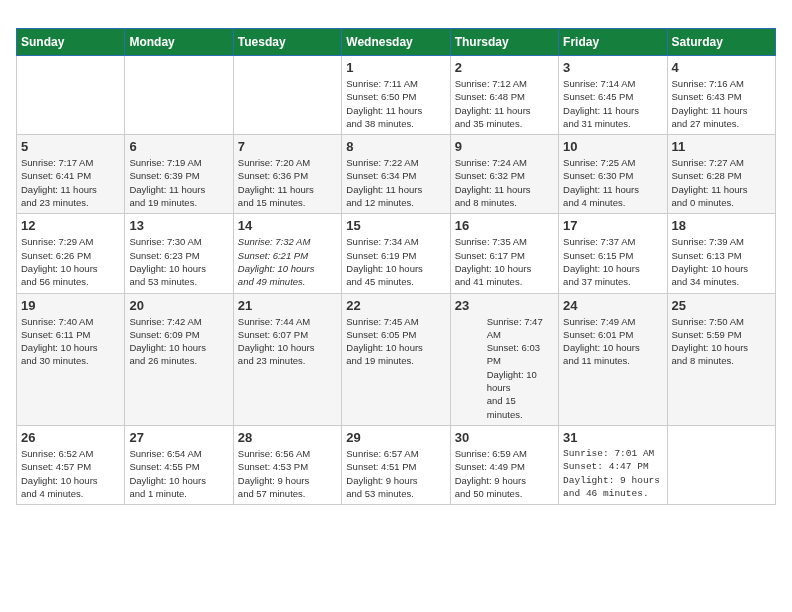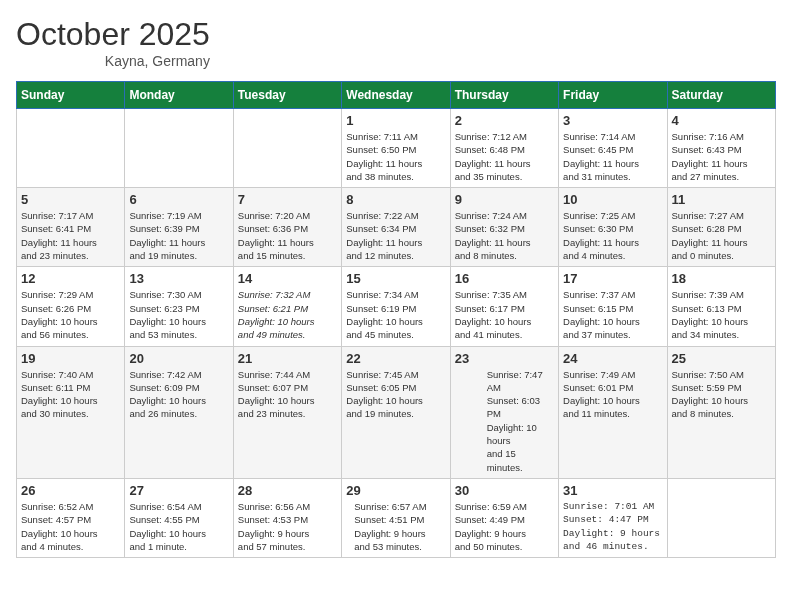--- a/index.html
+++ b/index.html
@@ -81,24 +81,20 @@
       line-height: 1.4;
     }
     .empty-cell {
       background: #f9f9f9;
     }
   </style>
 </head>
 <body>
 
 <div class="header-section">
-  <div class="title-section">
-    <div class="month-title">October 2025</div>
-    <div class="location">Kayna, Germany</div>
-  </div>
 </div>
 
 <table class="calendar">
   <thead>
     <tr id="weekday-header">
         <th>Sunday</th>
         <th>Monday</th>
         <th>Tuesday</th>
         <th>Wednesday</th>
         <th>Thursday</th>
@@ -310,21 +306,21 @@
         </td>
         <td>
           <div class="day-number">28</div>
           <div class="day-info" style="white-space: pre-line;">Sunrise: 6:56 AM
 Sunset: 4:53 PM
 Daylight: 9 hours
 and 57 minutes.</div>
         </td>
         <td>
           <div class="day-number">29</div>
-          <div class="day-info" style="white-space: pre-line; margin-left: 8px;">Sunrise: 6:57 AM
+          <div class="day-info" style="white-space: pre-line;">Sunrise: 6:57 AM
 Sunset: 4:51 PM
 Daylight: 9 hours
 and 53 minutes.</div>
         </td>
         <td>
           <div class="day-number">30</div>
           <div class="day-info" style="white-space: pre-line;">Sunrise: 6:59 AM
 Sunset: 4:49 PM
 Daylight: 9 hours
 and 50 minutes.</div>

